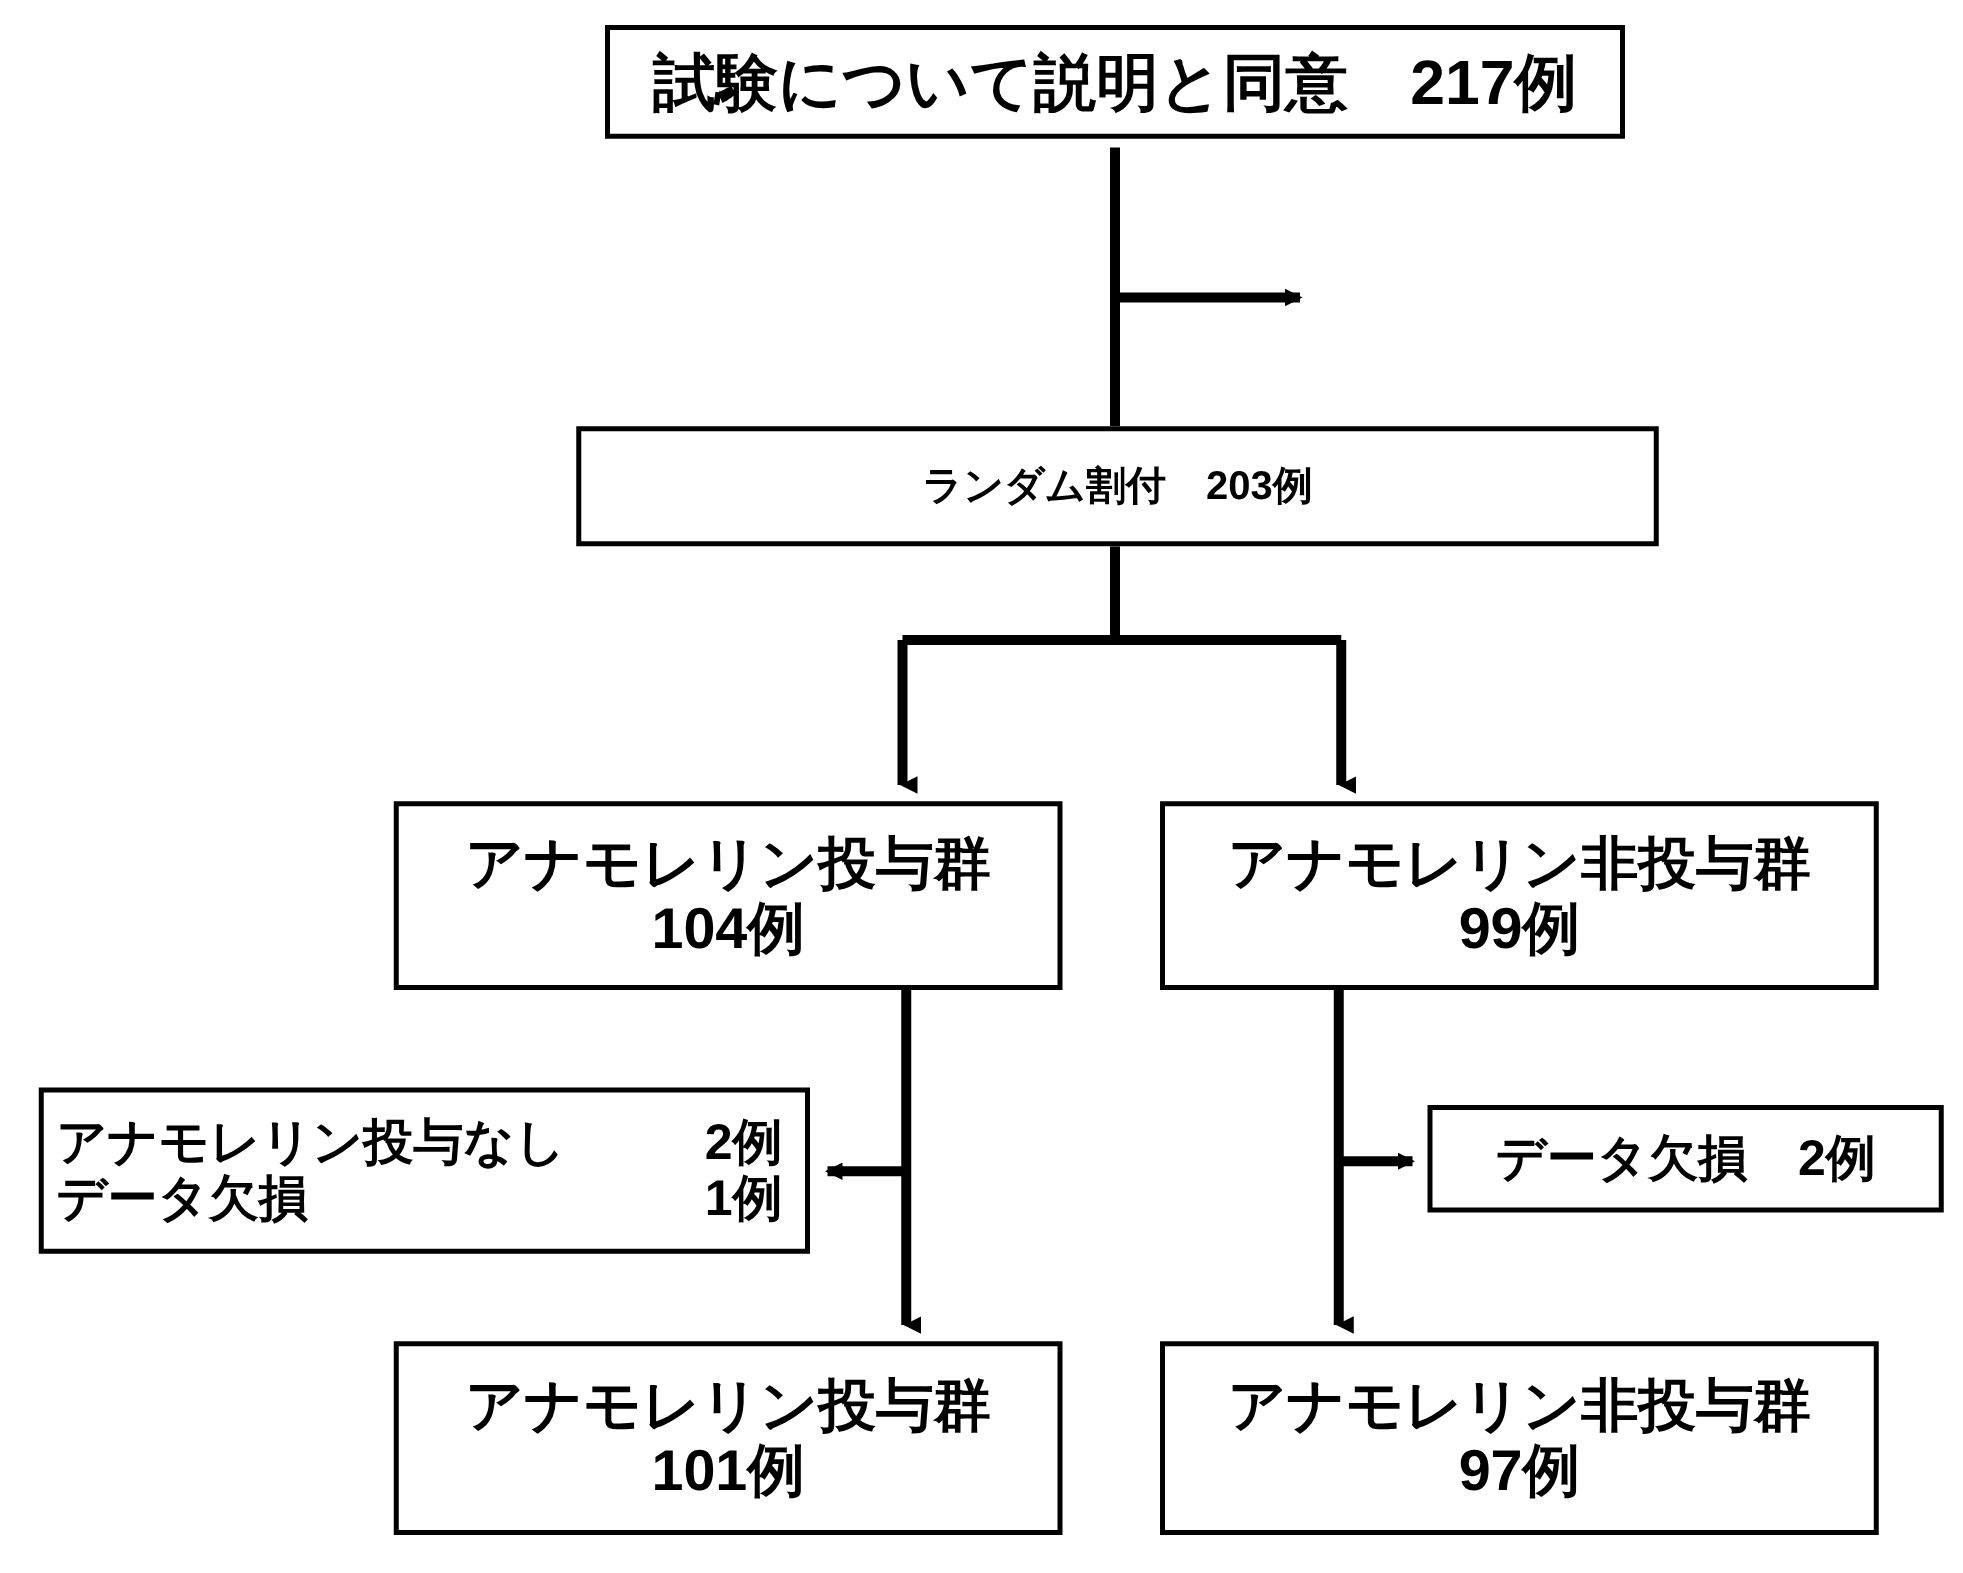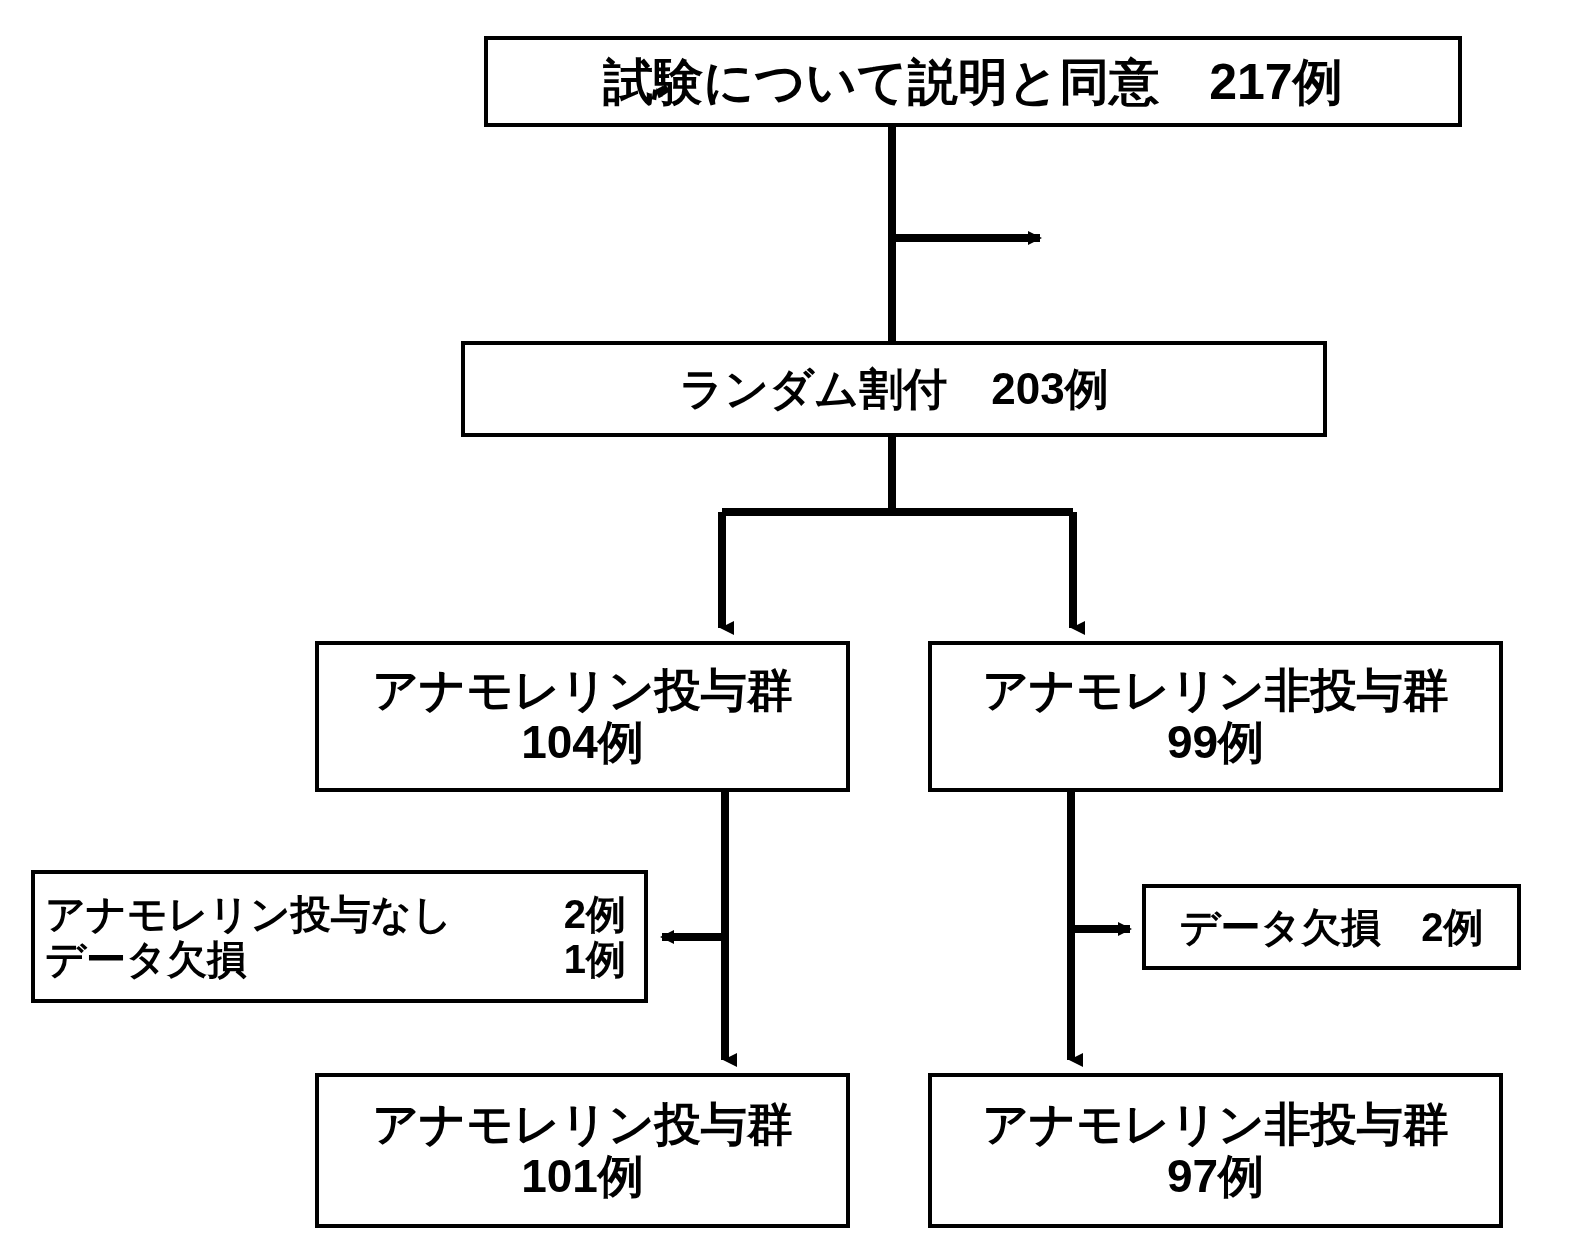--- a/index.html
+++ b/index.html
@@ -41,48 +41,48 @@
     line-height: 1.12;
     z-index: 2;
   }
   .node .line {
     display: block;
     white-space: pre;
   }
 
   
   #node-consent {
-    left: 484px;  top: 36px;   width: 978px;  height: 91px;
+    left: 484px;  top: 20px;   width: 816px;  height: 91px;
     font-size: 50px;
   }
   #node-ineligible {
     left: 1052px; top: 203px;  width: 288px;  height: 74px;
     font-size: 42px;
   }
   #node-randomized {
     left: 461px;  top: 341px;  width: 866px;  height: 96px;
-    font-size: 44px;
+    font-size: 32px;
   }
   #node-group-treat {
     left: 315px;  top: 641px;  width: 535px;  height: 151px;
     font-size: 46px;
   }
   #node-group-control {
     left: 928px;  top: 641px;  width: 575px;  height: 151px;
     font-size: 46px;
   }
   #node-excl-treat {
     left: 31px;   top: 870px;  width: 617px;  height: 133px;
     font-size: 40px;
     align-items: stretch;
     justify-content: center;
     padding: 0 18px 0 10px;
   }
   #node-excl-control {
-    left: 1142px; top: 884px;  width: 379px;  height: 86px;
+    left: 1142px; top: 884px;  width: 413px;  height: 86px;
     font-size: 40px;
   }
   #node-final-treat {
     left: 315px;  top: 1073px; width: 535px;  height: 155px;
     font-size: 46px;
   }
   #node-final-control {
     left: 928px;  top: 1073px; width: 575px;  height: 155px;
     font-size: 46px;
   }

